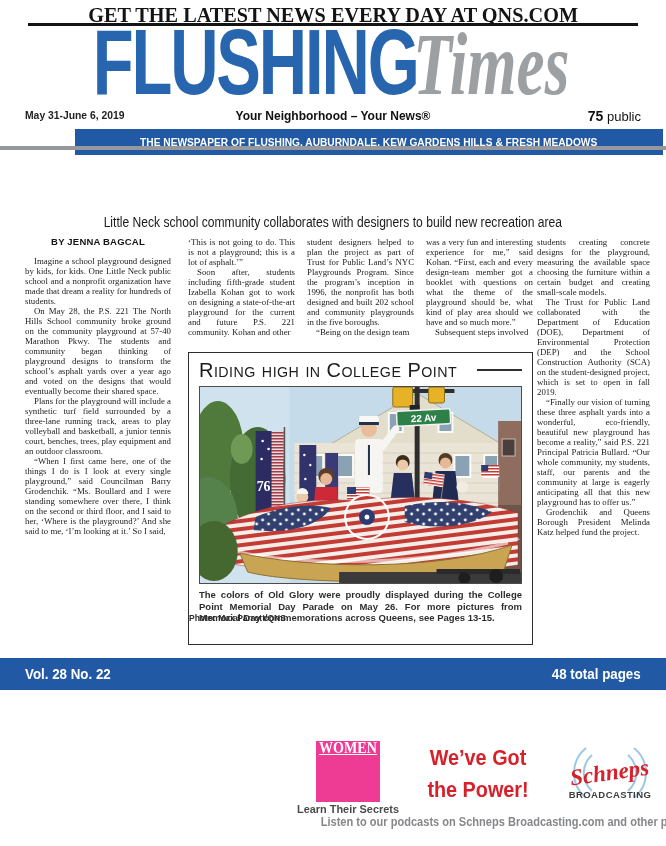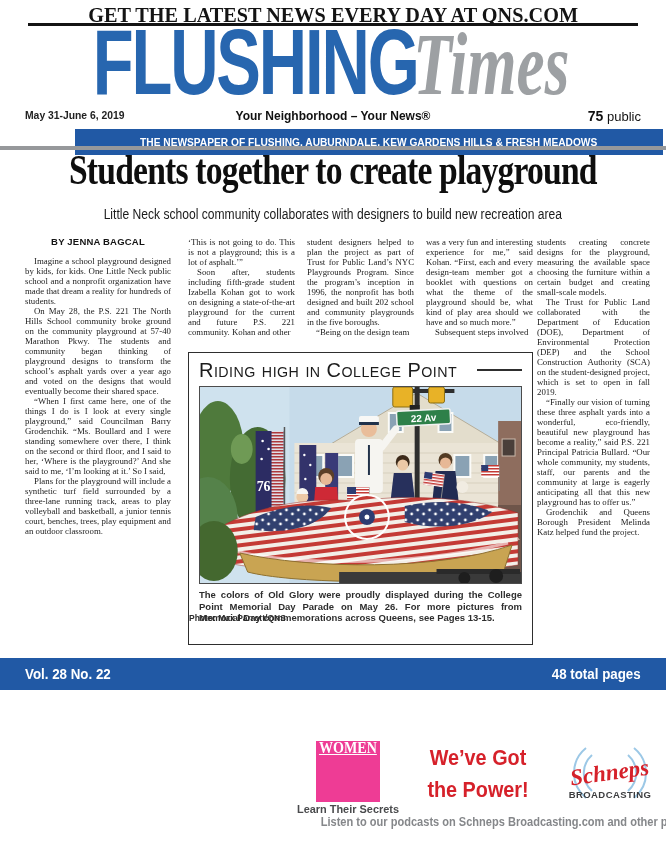--- a/index.html
+++ b/index.html
@@ -33,21 +33,21 @@
   .region-bar{position:absolute;top:129px;left:75px;width:588px;height:26px;background:#2159a5;
     display:flex;align-items:center;justify-content:center;}
   .region-bar span{font-family:"Liberation Sans",sans-serif;font-weight:bold;font-size:10.5px;
     color:#fff;white-space:nowrap;transform:scaleX(.97);}
   .gray-rule{position:absolute;top:146px;left:0;width:666px;height:4px;background:#96989b;}
 
   
   .headline{position:absolute;top:147px;left:0;right:0;margin:0;text-align:center;
     font-family:"Liberation Serif",serif;font-weight:bold;font-size:42px;line-height:46px;color:#0e0e0e;}
   .headline .inner{display:inline-block;transform:scaleX(.8);white-space:nowrap;letter-spacing:-1px;}
-  .subheadline{position:absolute;top:201px;left:0;right:0;margin:4px;text-align:center;
+  .subheadline{position:absolute;top:201px;left:0;right:0;margin:12px;text-align:center;
     font-family:"Liberation Sans",sans-serif;font-weight:normal;font-size:15.5px;color:#1a1a1a;}
   .subheadline .inner{display:inline-block;transform:scaleX(.78);white-space:nowrap;}
 
   
   .col p{margin:0;font-size:8.8px;line-height:10px;text-align:justify;text-indent:9px;
     color:#1c1c1c;hyphens:auto;}
   .col p.cont{text-indent:0;}
   .col1{position:absolute;left:25px;top:236px;width:146px;height:407px;overflow:hidden;}
   .byline{text-align:center;font-family:"Liberation Sans",sans-serif;font-weight:bold;
     font-size:9.5px;letter-spacing:.2px;margin:0 0 9px 0;color:#141414;}
@@ -118,33 +118,30 @@
     <span class="issue-date">May 31-June 6, 2019</span>
     <span class="tagline">Your Neighborhood – Your News®</span>
     <span class="price"><b>75</b>&nbsp;<span>public</span></span>
   </div>
 
   <div class="region-bar">
     <span>THE NEWSPAPER OF FLUSHING, AUBURNDALE, KEW GARDENS HILLS &amp; FRESH MEADOWS</span>
   </div>
   <div class="gray-rule"></div>
 
-  <h1 class="headline">
-    <span class="inner">Students together to create playground</span>
-  </h1>
   <h2 class="subheadline">
     <span class="inner">Little Neck school community collaborates with designers to build new recreation area</span>
   </h2>
 
   <div class="col col1">
     <div class="byline">BY JENNA BAGCAL</div>
     <p>Imagine a school playground designed by kids, for kids. One Little Neck public school and a nonprofit organization have made that dream a reality for hundreds of students.</p>
     <p>On May 28, the P.S. 221 The North Hills School community broke ground on the community playground at 57-40 Marathon Pkwy. The students and community began thinking of playground designs to transform the school’s asphalt yards over a year ago and voted on the designs that would eventually become their shared space.</p>
+    <p>Plans for the playground will include a synthetic turf field surrounded by a three-lane running track, areas to play volleyball and basketball, a junior tennis court, benches, trees, play equipment and an outdoor classroom.</p>
     <p>“When I first came here, one of the things I do is I look at every single playground,” said Councilman Barry Grodenchik. “Ms. Boullard and I were standing somewhere over there, I think on the second or third floor, and I said to her, ‘Where is the playground?’ And she said to me, ‘I’m looking at it.’ So I said,</p>
-    <p>Plans for the playground will include a synthetic turf field surrounded by a three-lane running track, areas to play volleyball and basketball, a junior tennis court, benches, trees, play equipment and an outdoor classroom.</p>
   </div>
 
   <div class="mid-cols">
     <div class="col mcol">
       <p class="cont">‘This is not going to do. This is not a playground; this is a lot of asphalt.’”</p>
       <p>Soon after, students including fifth-grade student Izabella Kohan got to work on designing a state-of-the-art playground for the current and future P.S. 221 community. Kohan and other</p>
     </div>
     <div class="col mcol">
       <p class="cont">student designers helped to plan the project as part of Trust for Public Land’s NYC Playgrounds Program. Since the program’s inception in 1996, the nonprofit has both designed and built 202 school and community playgrounds in the five boroughs.</p>
       <p>“Being on the design team</p>

